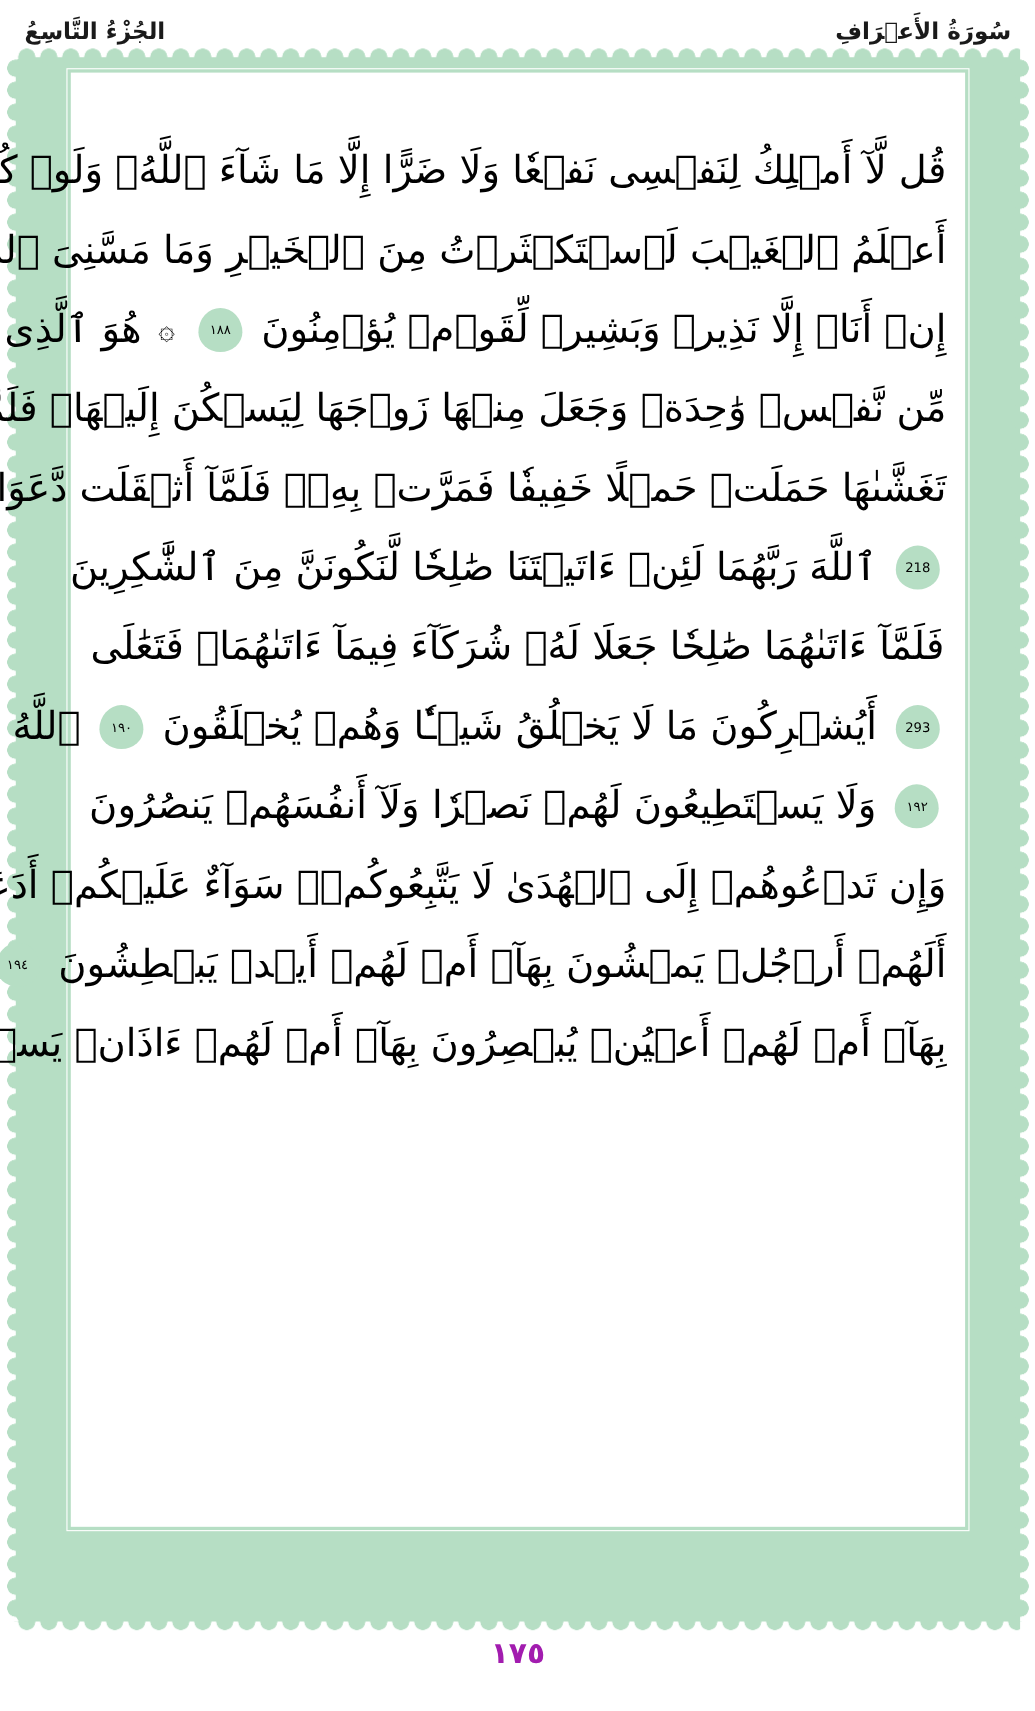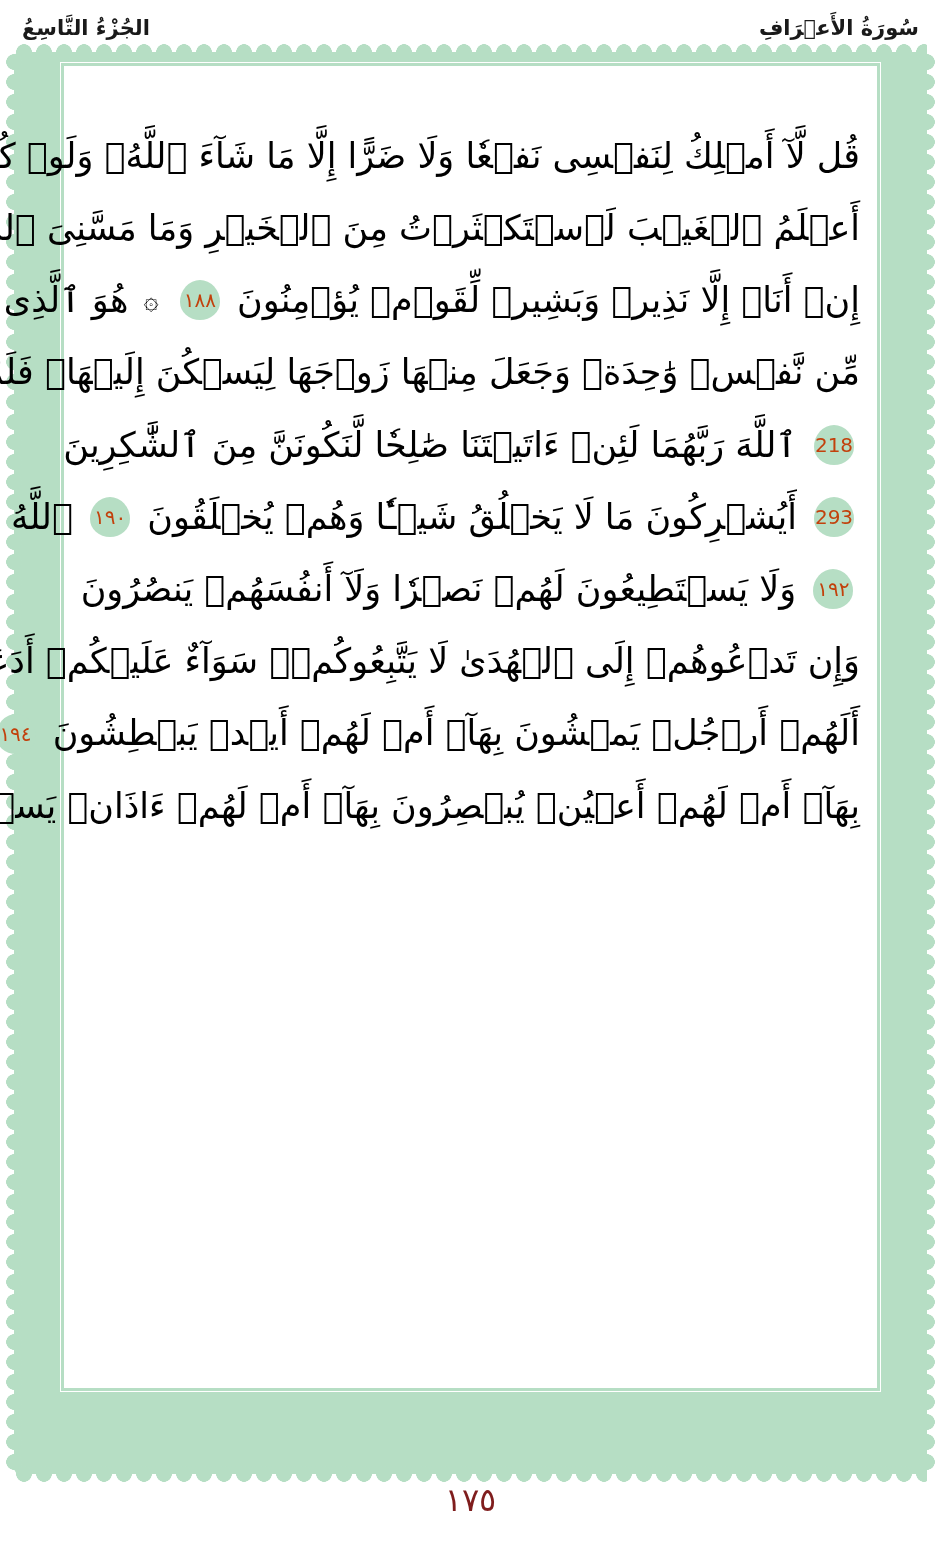--- a/index.html
+++ b/index.html
@@ -133,23 +133,23 @@
   .ayah-num {
     display: inline-block;
     position: relative;
     width: 40px;
     height: 40px;
     margin: 0 6px;
     vertical-align: middle;
     line-height: 40px;
     text-align: center;
     font-family: "DejaVu Sans", sans-serif;
-    font-size: 20px;
+    font-size: 12px;
     font-weight: normal;
-    color: #c2410c;
+    color: #000000;
     background: #b6dec4;
     border-radius: 50% 50% 50% 50% / 55% 55% 45% 45%;
     box-sizing: border-box;
   }
   .sajda-star {
     display: inline-block;
     font-size: 26px;
     vertical-align: middle;
     margin: 0 4px;
     color: #000;
@@ -158,23 +158,23 @@
   
   .footer {
     position: absolute;
     bottom: 36px;
     left: 0;
     right: 0;
     text-align: center;
   }
   .page-number {
     font-family: "DejaVu Sans", sans-serif;
-    font-size: 32px;
-    font-weight: normal;
-    color: #7f1d1d;
+    font-size: 27px;
+    font-weight: bold;
+    color: #a21caf;
     letter-spacing: 1px;
   }
 </style>
 </head>
 <body>
 
 <div class="page">
 
   <div class="header">
     <div class="header-item">الجُزْءُ التَّاسِعُ</div>
@@ -205,26 +205,32 @@
       <span class="seg">إِنۡ أَنَا۠ إِلَّا نَذِيرٞ وَبَشِيرٞ لِّقَوۡمٖ يُؤۡمِنُونَ</span>
       <span class="ayah-num">١٨٨</span>
       <span class="sajda-star">۞</span>
       <span class="seg">هُوَ ٱلَّذِى خَلَقَكُم</span>
     </div>
 
     <div class="ayah-line">
       <span class="seg">مِّن نَّفۡسٖ وَٰحِدَةٖ وَجَعَلَ مِنۡهَا زَوۡجَهَا لِيَسۡكُنَ إِلَيۡهَاۖ فَلَمَّا</span>
     </div>
 
+    <div class="ayah-line">
+      <span class="seg">تَغَشَّىٰهَا حَمَلَتۡ حَمۡلًا خَفِيفٗا فَمَرَّتۡ بِهِۦۖ فَلَمَّآ أَثۡقَلَت دَّعَوَا</span>
+    </div>
 
     <div class="ayah-line">
       <span class="ayah-num">218</span>
       <span class="seg">ٱللَّهَ رَبَّهُمَا لَئِنۡ ءَاتَيۡتَنَا صَٰلِحٗا لَّنَكُونَنَّ مِنَ ٱلشَّٰكِرِينَ</span>
     </div>
 
+    <div class="ayah-line">
+      <span class="seg">فَلَمَّآ ءَاتَىٰهُمَا صَٰلِحٗا جَعَلَا لَهُۥ شُرَكَآءَ فِيمَآ ءَاتَىٰهُمَاۚ فَتَعَٰلَى</span>
+    </div>
 
     <div class="ayah-line">
       <span class="ayah-num">293</span>
       <span class="seg">أَيُشۡرِكُونَ مَا لَا يَخۡلُقُ شَيۡـٔٗا وَهُمۡ يُخۡلَقُونَ</span>
       <span class="ayah-num">١٩٠</span>
       <span class="seg">ٱللَّهُ عَمَّا يُشۡرِكُونَ</span>
     </div>
 
     <div class="ayah-line">
       <span class="ayah-num">١٩٢</span>

